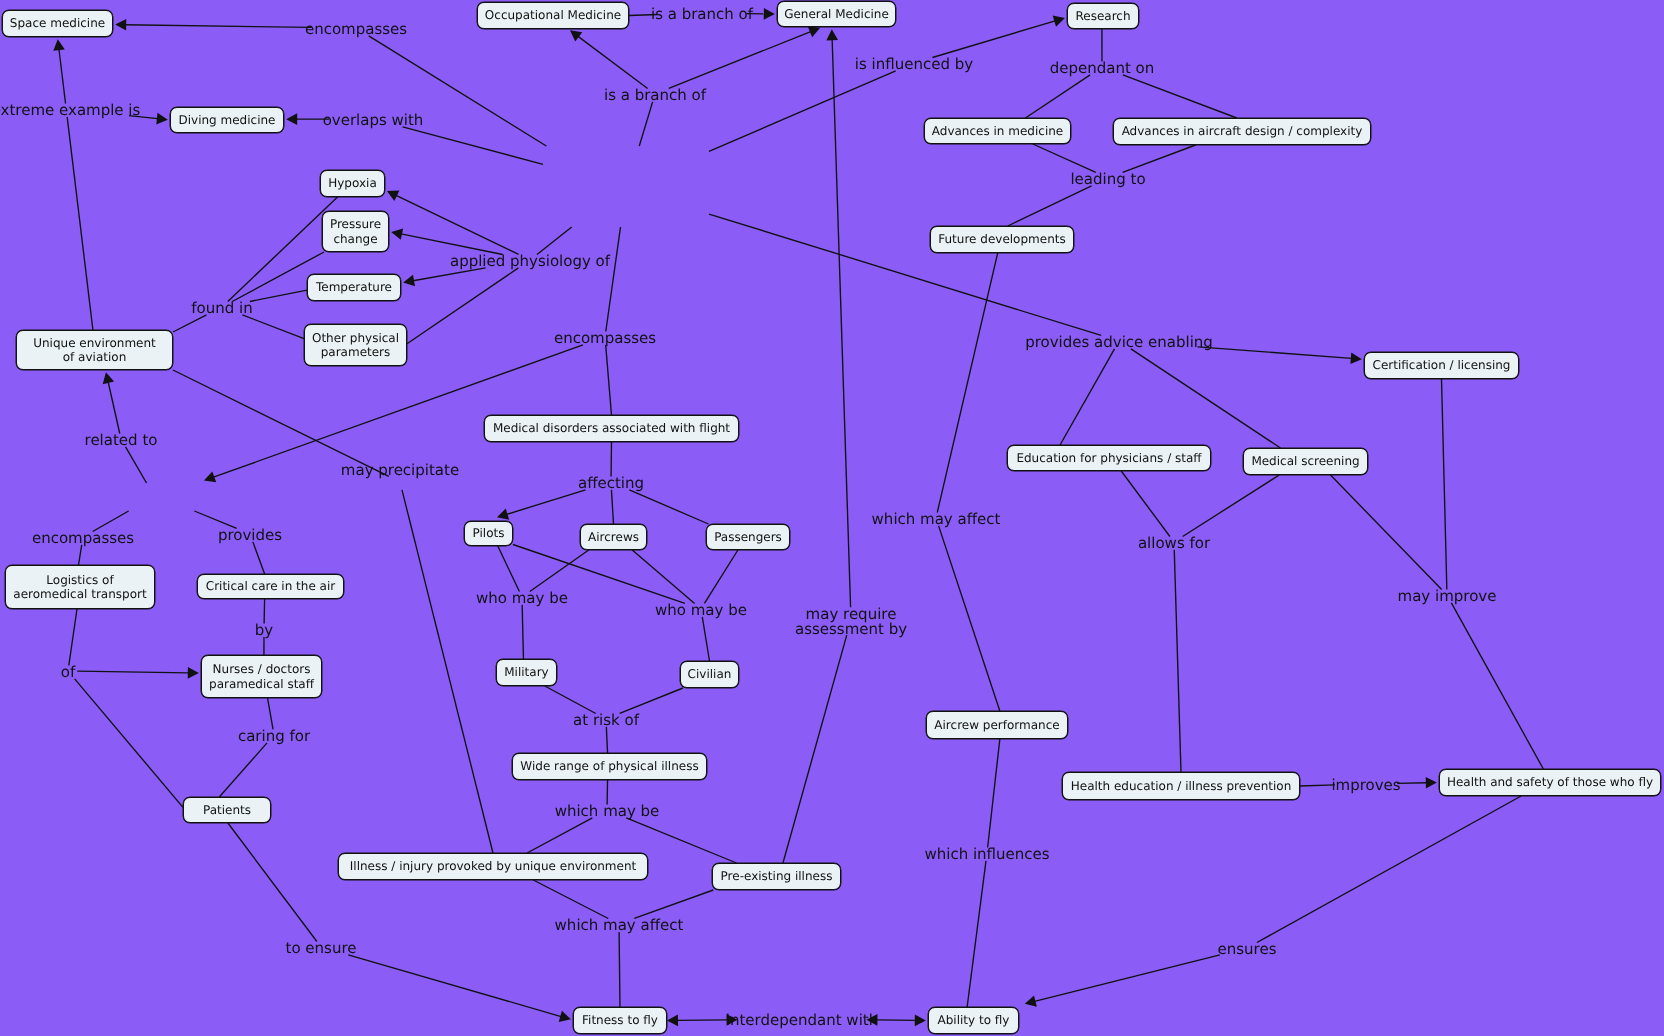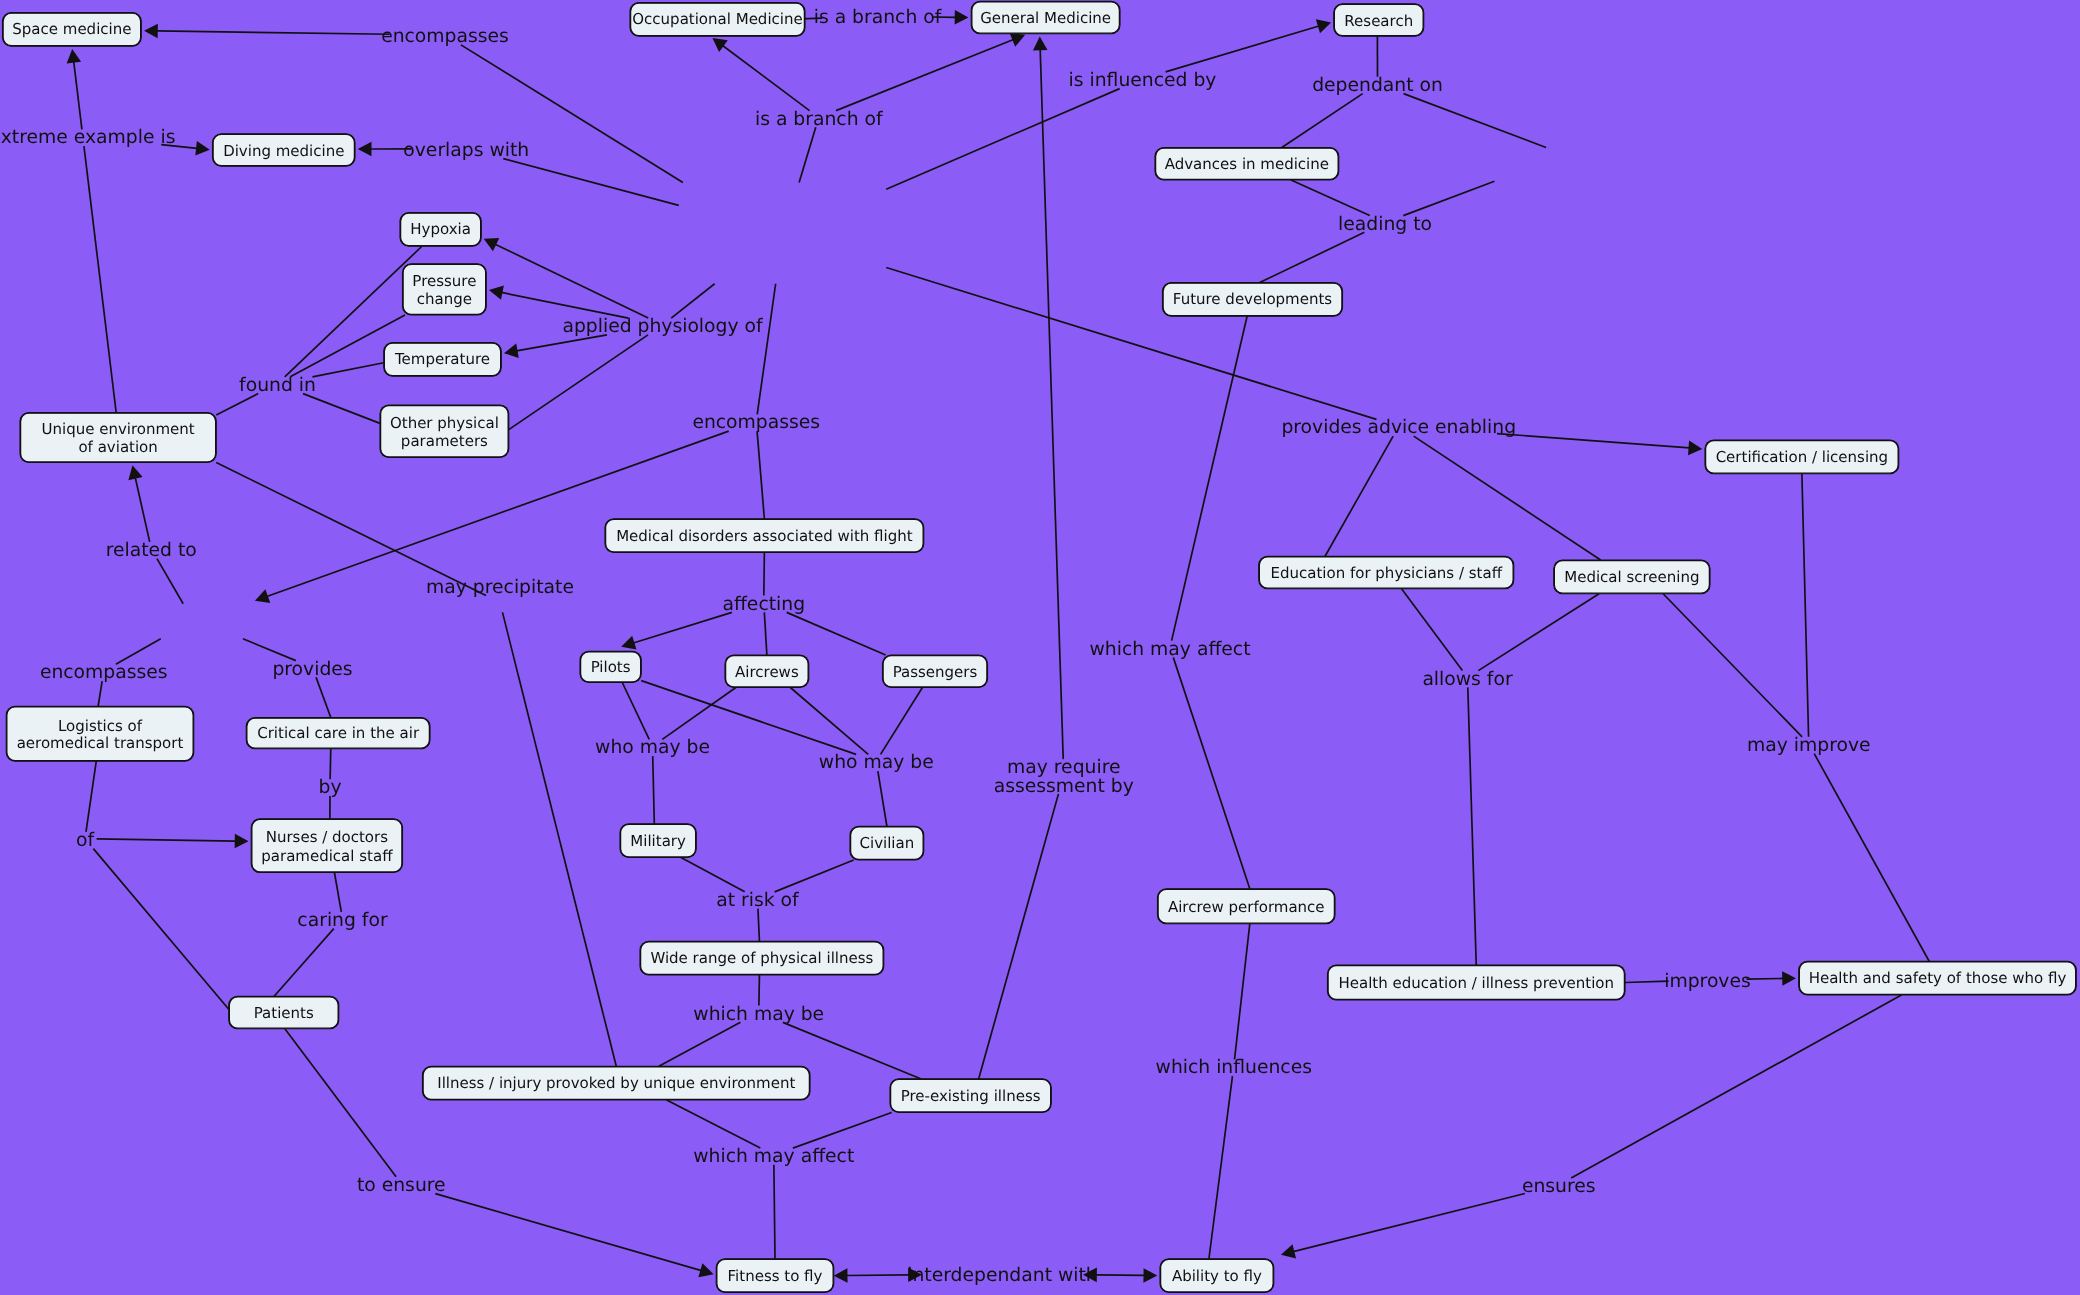--- a/index.html
+++ b/index.html
@@ -143,25 +143,26 @@
       <polygon points="667.00,1020.50 677.93,1014.55 678.06,1026.21" fill="#111111"></polygon>
       <line x1="677.12" y1="1020.39" x2="727.42" y2="1019.83" stroke="#111111" stroke-width="1.35"></line>
       <polygon points="925.80,1020.47 914.73,1026.17 914.87,1014.51" fill="#111111"></polygon>
       <polygon points="866.46,1019.77 877.53,1014.07 877.39,1025.73" fill="#111111"></polygon>
       <line x1="876.58" y1="1019.89" x2="915.68" y2="1020.35" stroke="#111111" stroke-width="1.35"></line>
       <line x1="782.95" y1="863.00" x2="846.77" y2="635.09" stroke="#111111" stroke-width="1.35"></line>
       <polygon points="831.81,29.20 838.00,40.00 826.34,40.38" fill="#111111"></polygon>
       <line x1="850.59" y1="607.28" x2="832.14" y2="39.31" stroke="#111111" stroke-width="1.35"></line>
     </svg>
   <div class="node" style="left:2px;top:10px;width:111px;height:27px;"><span>Space medicine</span></div>
-  <div class="node" style="left:504px;top:2px;width:140px;height:27px;"><span>Occupational Medicine</span></div>
+  <div class="node" style="left:477px;top:2px;width:152px;height:27px;"><span>Occupational Medicine</span></div>
   <div class="node" style="left:777px;top:1px;width:119px;height:26px;"><span>General Medicine</span></div>
   <div class="node" style="left:1067px;top:3px;width:72px;height:26px;"><span>Research</span></div>
   <div class="node" style="left:170px;top:107px;width:114px;height:26px;"><span>Diving medicine</span></div>
   <div class="node" style="left:924px;top:118px;width:147px;height:26px;"><span>Advances in medicine</span></div>
+  <div class="node" style="left:1113px;top:118px;width:258px;height:27px;"><span>Advances in aircraft design / complexity</span></div>
   <div class="node" style="left:320px;top:170px;width:65px;height:27px;"><span>Hypoxia</span></div>
   <div class="node" style="left:322px;top:211px;width:67px;height:41px;"><span>Pressure
 change</span></div>
   <div class="node" style="left:930px;top:226px;width:144px;height:27px;"><span>Future developments</span></div>
   <div class="node" style="left:307px;top:274px;width:94px;height:27px;"><span>Temperature</span></div>
   <div class="node" style="left:304px;top:324px;width:103px;height:42px;"><span>Other physical
 parameters</span></div>
   <div class="node" style="left:16px;top:330px;width:157px;height:40px;"><span>Unique environment
 of aviation</span></div>
   <div class="node" style="left:1364px;top:352px;width:155px;height:27px;"><span>Certification / licensing</span></div>

